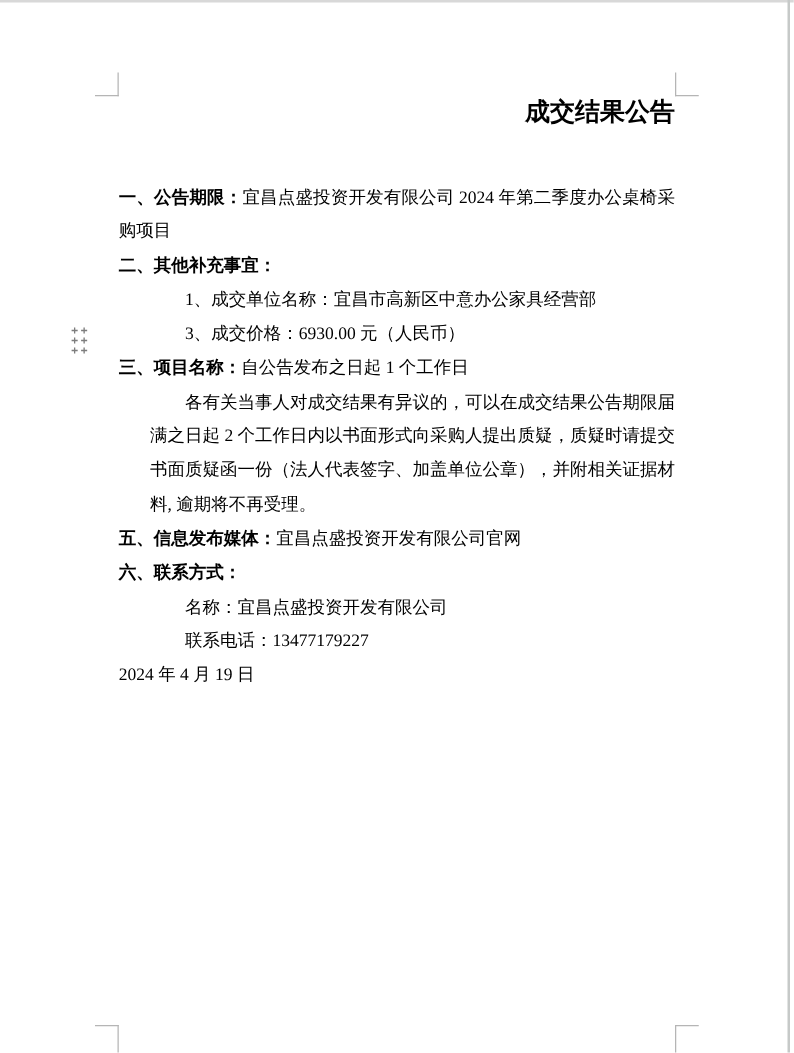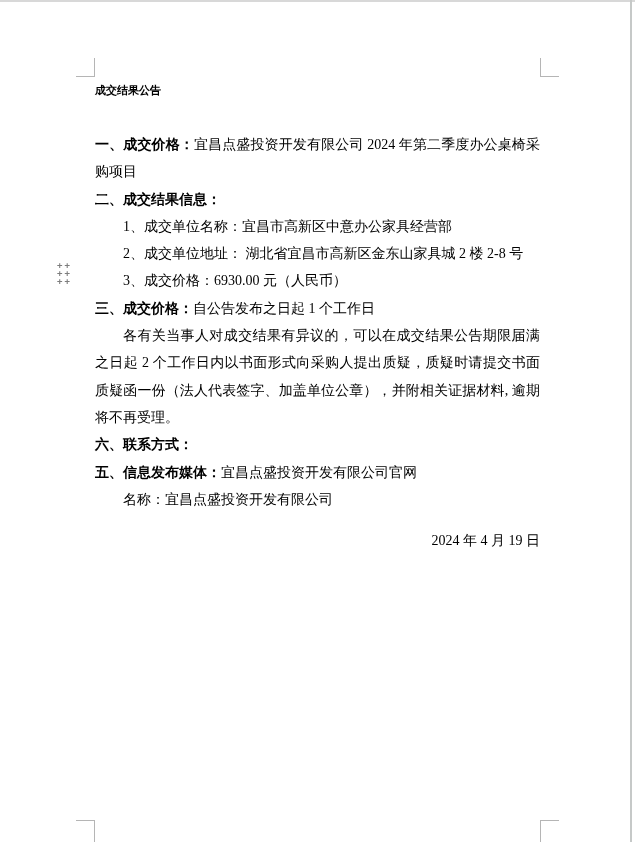--- a/index.html
+++ b/index.html
@@ -42,39 +42,37 @@
     color: #7d7d7d;
     text-align: center;
   }
 
   .content {
     position: absolute;
     left: 95px; top: 77px;
     width: 445px;
   }
   .doc-title {
-    font-size: 11px;
+    font-size: 20px;
     font-weight: bold;
-    text-align: left;
+    text-align: right;
     line-height: 27px;
     height: 27px;
-    margin-bottom: 27px;
+    margin-bottom: 41px;
   }
   .para {
     font-size: 14px;
     line-height: 27.3px;
     text-align: justify;
   }
   .para .b { font-weight: bold; }
-  .indent-first { text-indent: 28px; }
+  .indent-first { text-indent: 28px; margin-left: 25px; }
   .doc-date {
     font-size: 14px;
     line-height: 27.3px;
-    text-align: right;
-    margin-top: 14px;
   }
 </style>
 </head>
 <body>
 
 <div class="page">
 
   <div class="top-edge"></div>
   <div class="right-edge"></div>
 
@@ -89,40 +87,40 @@
     <span>+</span>
     <span>+</span>
     <span>+</span>
     <span>+</span>
   </div>
 
   <div class="content">
 
     <div class="doc-title">成交结果公告</div>
 
-    <div class="para"><span class="b">一、成交价格：</span><span>宜昌点盛投资开发有限公司 2024 年第二季度办公桌椅采购项目</span></div>
+    <div class="para"><span class="b">一、公告期限：</span><span>宜昌点盛投资开发有限公司 2024 年第二季度办公桌椅采购项目</span></div>
 
-    <div class="para"><span class="b">二、成交结果信息：</span><span></span></div>
+    <div class="para"><span class="b">二、其他补充事宜：</span><span></span></div>
 
     <div class="para indent-first"><span class="b"></span><span>1、成交单位名称：宜昌市高新区中意办公家具经营部</span></div>
 
-    <div class="para indent-first"><span class="b"></span><span>2、成交单位地址： 湖北省宜昌市高新区金东山家具城 2 楼 2-8 号</span></div>
 
     <div class="para indent-first"><span class="b"></span><span>3、成交价格：6930.00 元（人民币）</span></div>
 
-    <div class="para"><span class="b">三、成交价格：</span><span>自公告发布之日起 1 个工作日</span></div>
+    <div class="para"><span class="b">三、项目名称：</span><span>自公告发布之日起 1 个工作日</span></div>
 
 
     <div class="para indent-first"><span class="b"></span><span>各有关当事人对成交结果有异议的，可以在成交结果公告期限届满之日起 2 个工作日内以书面形式向采购人提出质疑，质疑时请提交书面质疑函一份（法人代表签字、加盖单位公章），并附相关证据材料, 逾期将不再受理。</span></div>
 
+    <div class="para"><span class="b">五、信息发布媒体：</span><span>宜昌点盛投资开发有限公司官网</span></div>
+
     <div class="para"><span class="b">六、联系方式：</span><span></span></div>
-
-    <div class="para"><span class="b">五、信息发布媒体：</span><span>宜昌点盛投资开发有限公司官网</span></div>
 
     <div class="para indent-first"><span class="b"></span><span>名称：宜昌点盛投资开发有限公司</span></div>
 
 
 
+    <div class="para indent-first"><span class="b"></span><span>联系电话：13477179227</span></div>
 
     <div class="doc-date">2024 年 4 月 19 日</div>
 
   </div>
 </div>
 
 </body></html>

